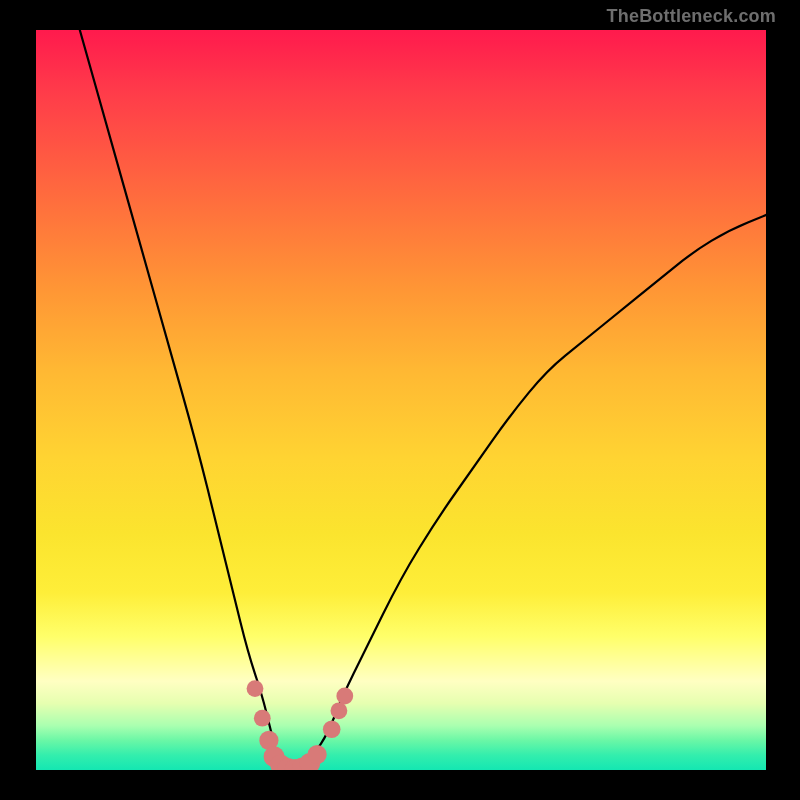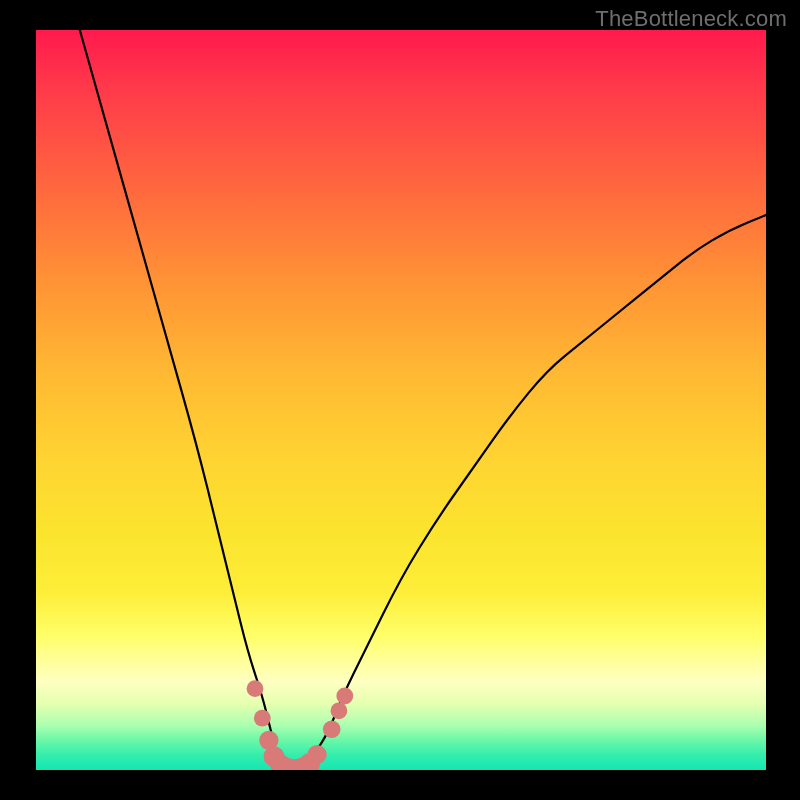--- a/index.html
+++ b/index.html
@@ -41,24 +41,24 @@
       #e6ffb0 91%,
       #aaffb0 94%,
       #6af7a6 96%,
       #33eead 98%,
       #14e7b2 100%
     );
   }
   .watermark {
     position: absolute;
     top: 6px;
-    right: 13px;
+    right: 24px;
     color: #6e6e6e;
-    font-size: 22px;
-    font-weight: 400;
+    font-size: 18px;
+    font-weight: 700;
     letter-spacing: 0.2px;
   }
   svg.curve {
     position: absolute;
     left: 0;
     top: 0;
     width: 730px;
     height: 740px;
   }
 </style>

